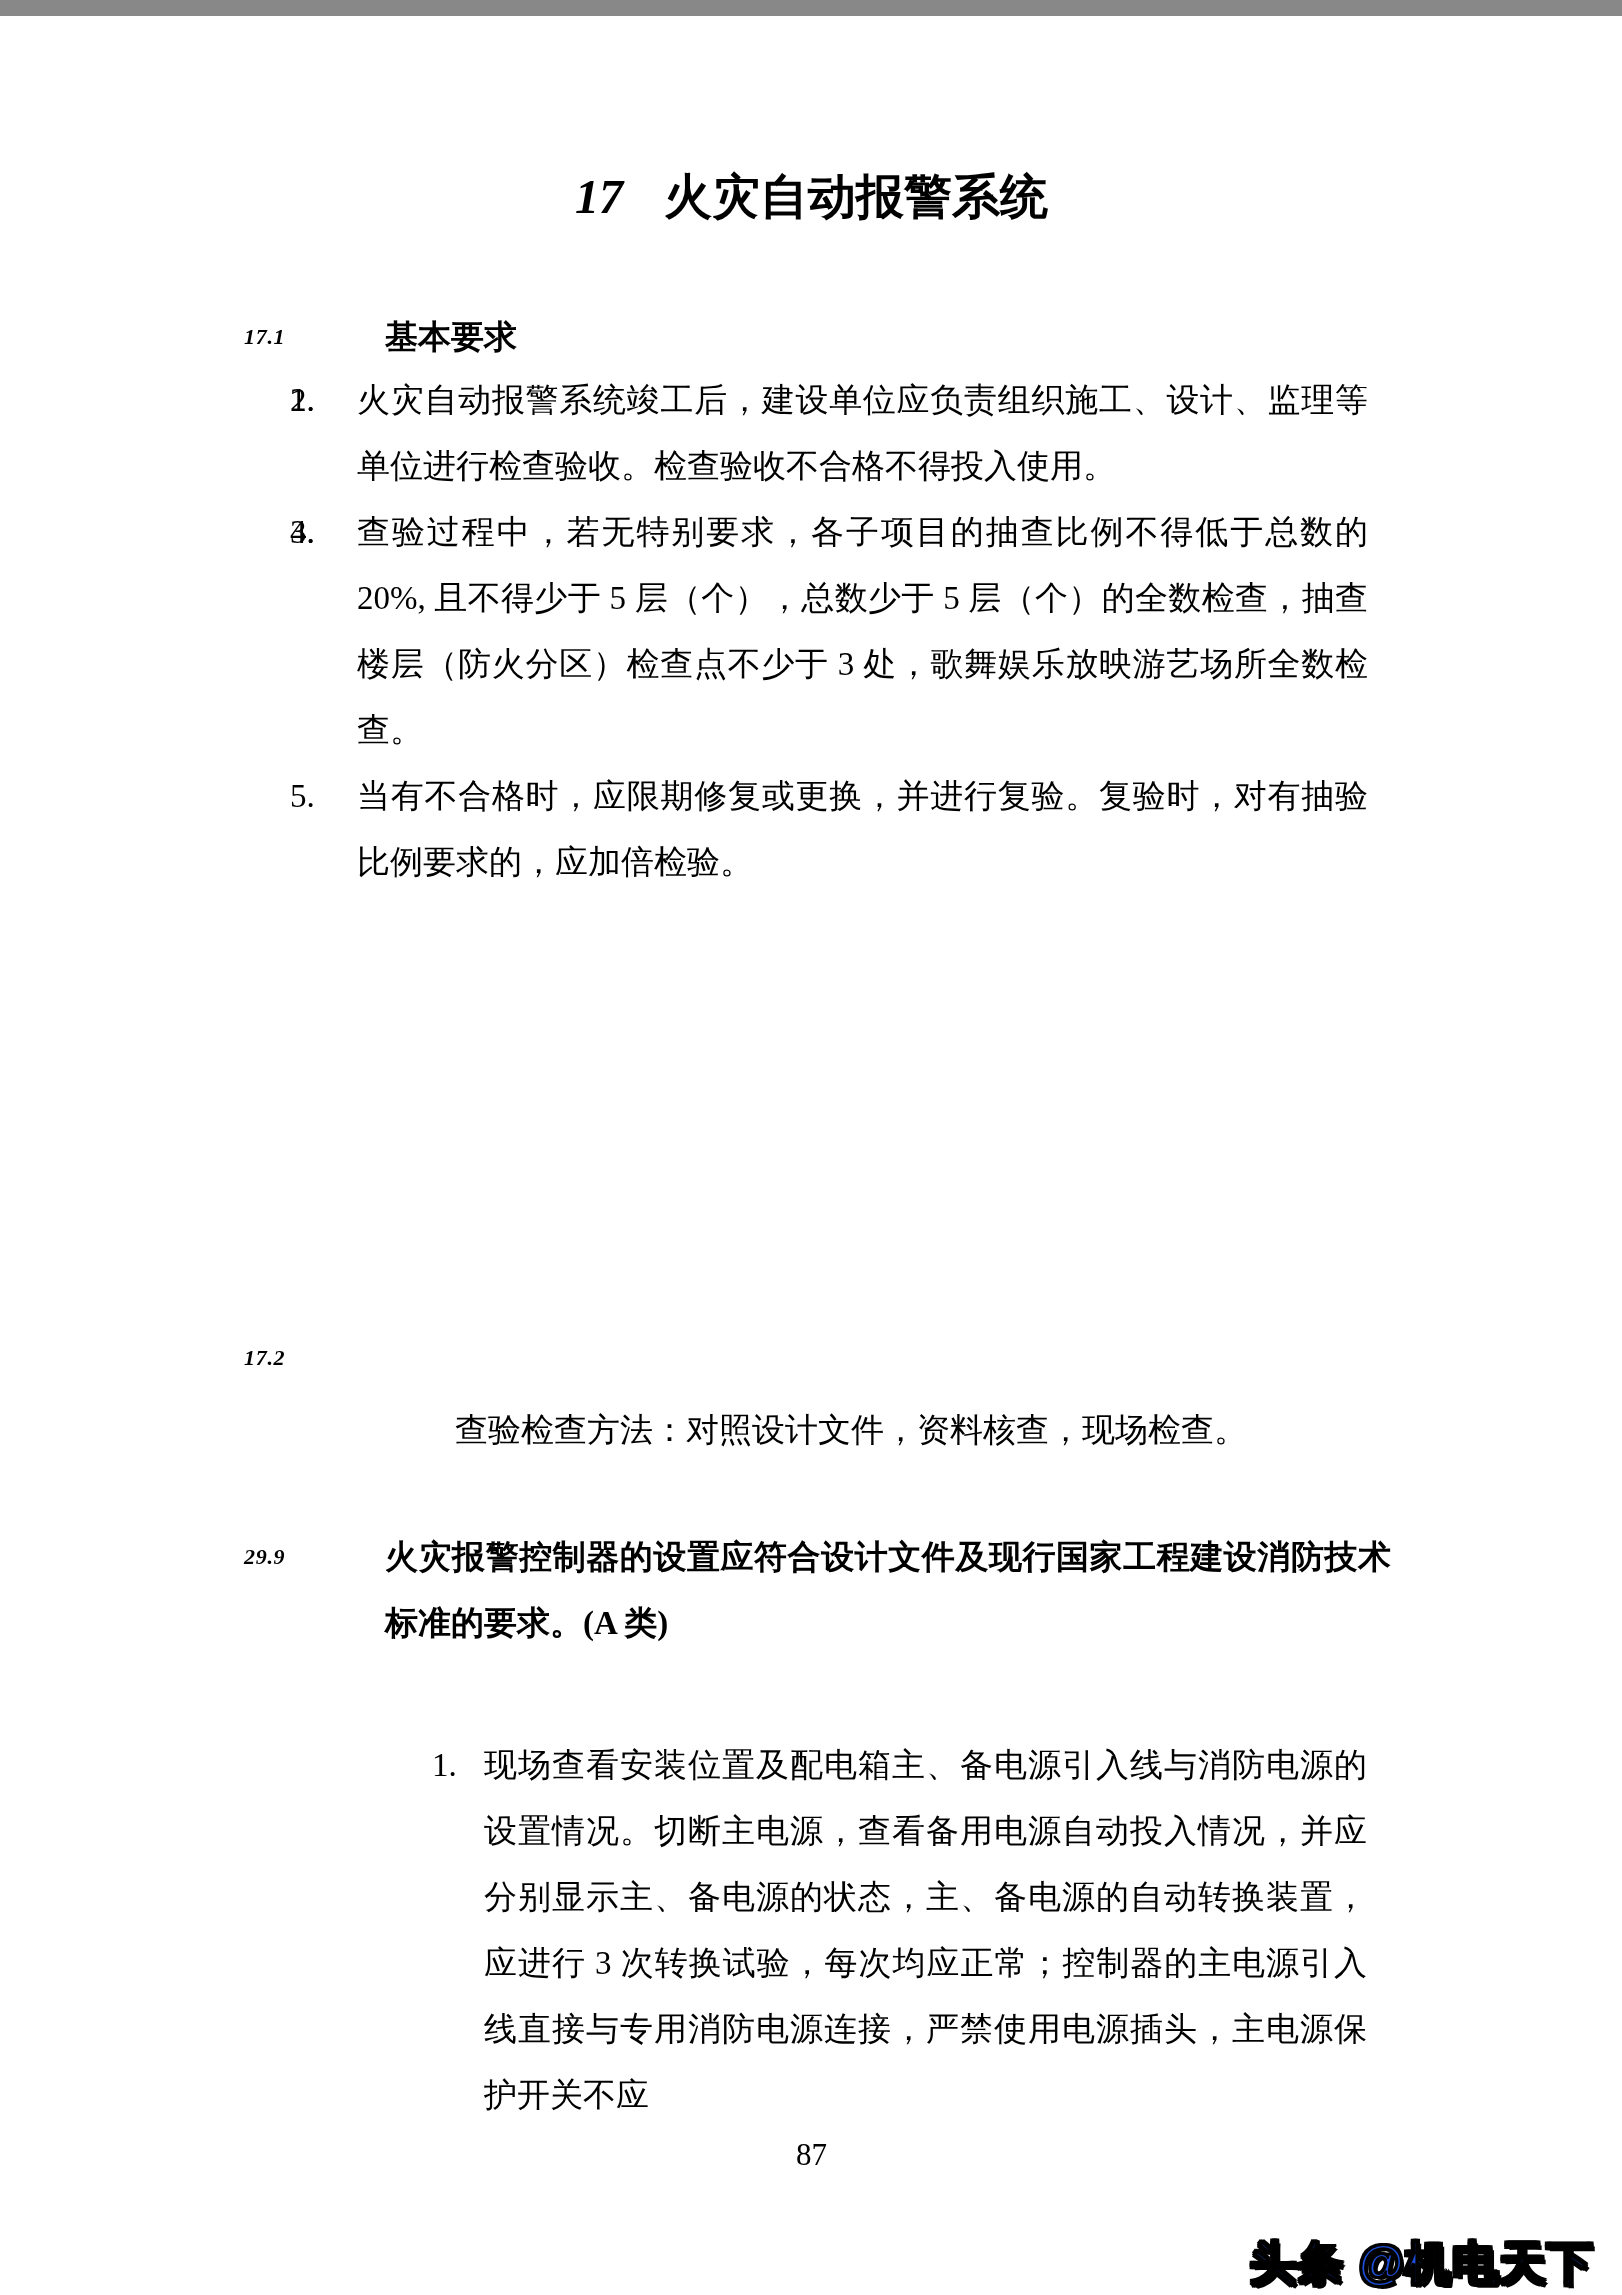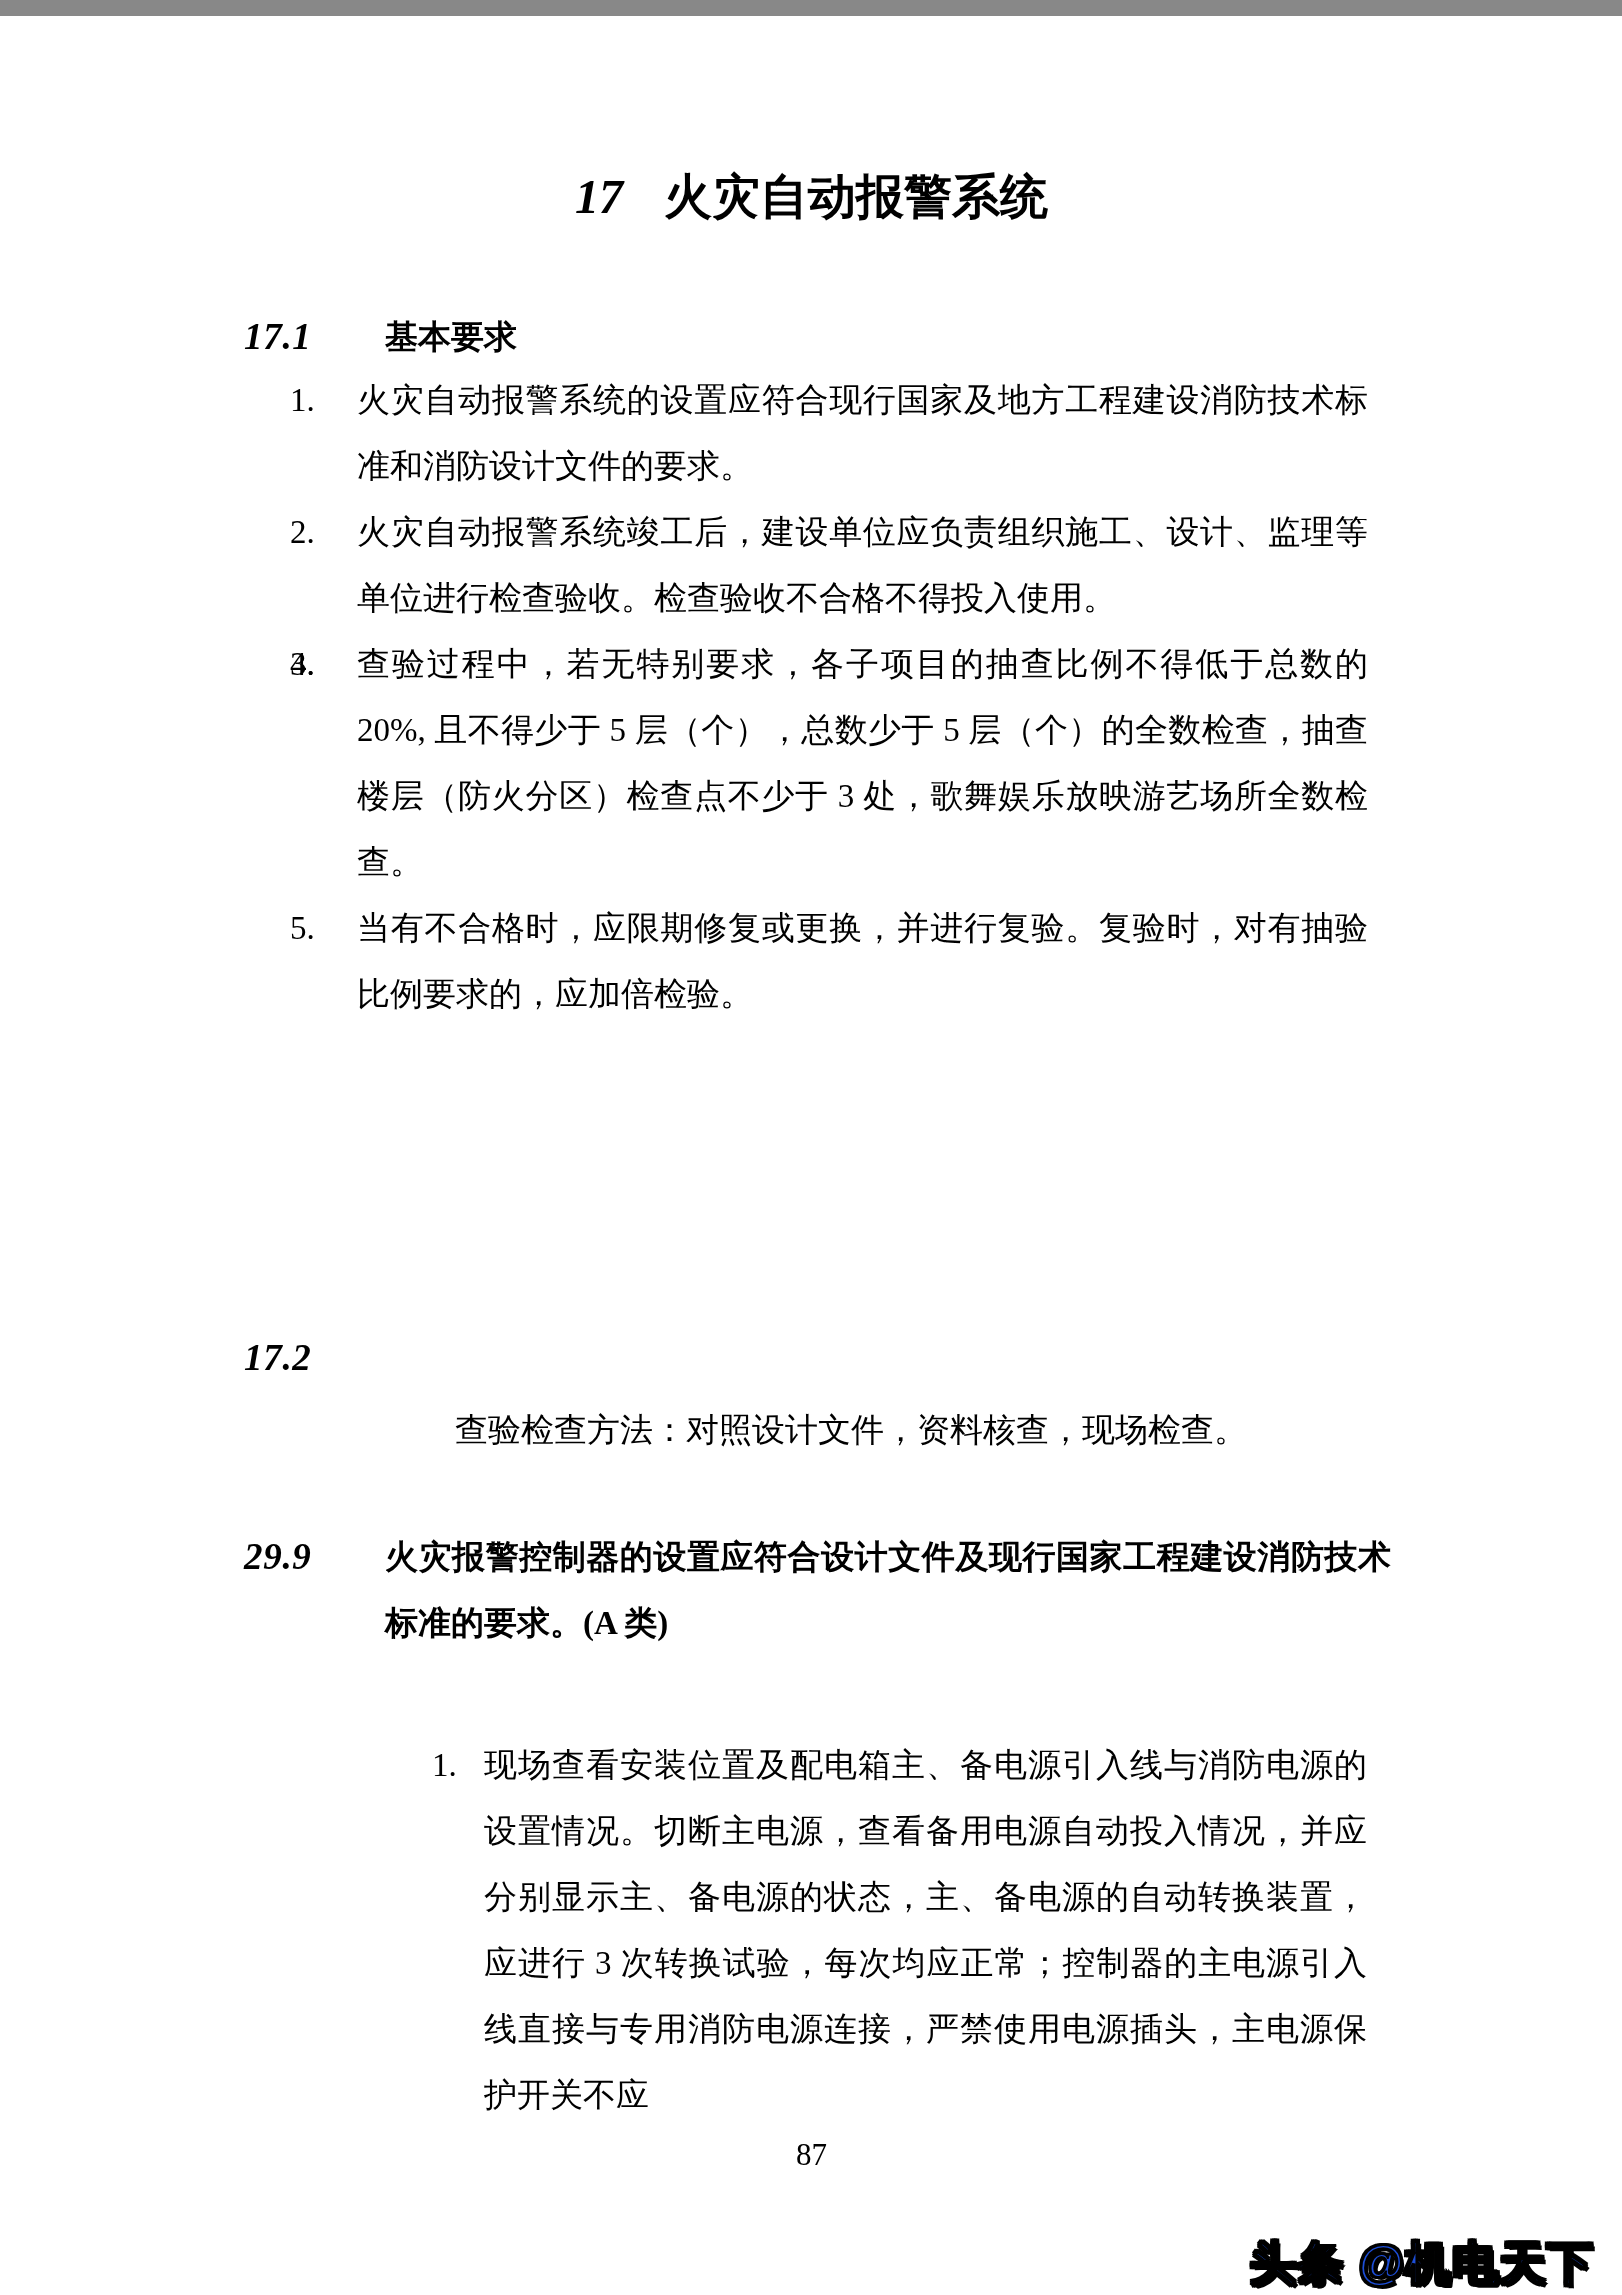--- a/index.html
+++ b/index.html
@@ -21,21 +21,21 @@
   .doc-title .t-num{font-style:italic;padding-right:41px;}
 
   
   .sec-head{
     position:absolute;left:385px;width:1006px;
     font-size:33px;font-weight:bold;line-height:66px;
     text-align:justify;text-justify:inter-ideograph;
   }
   .sec-head .sec-num{
     position:absolute;left:-141px;top:0;
-    font-style:italic;font-weight:bold;font-size:37px;
+    font-style:italic;font-weight:bold;font-size:22px;
     letter-spacing:0.7px;
   }
 
   
   .list{position:absolute;left:357px;width:1011px;}
   .item{
     position:relative;
     font-size:33px;line-height:66px;
     text-align:justify;text-justify:inter-ideograph;
   }
@@ -78,21 +78,21 @@
   <div class="doc-title">
     <span class="t-num">17</span><span class="t-text">火灾自动报警系统</span>
   </div>
 
   <div class="sec-head" style="top:288px;">
     <span class="sec-num">17.1</span><span>基本要求</span>
   </div>
 
   <div class="list" style="top:351px;">
     <div class="item">
-      <span class="inum">1.</span><span>火灾自动报警系统的设置应符合现行国家及地方工程建设消防技术标准和消防设计文件的要求。</span>
+      <span class="inum">1.</span>
     </div>
     <div class="item">
       <span class="inum">2.</span><span>火灾自动报警系统竣工后，建设单位应负责组织施工、设计、监理等单位进行检查验收。检查验收不合格不得投入使用。</span>
     </div>
     <div class="item">
       <span class="inum">3.</span>
     </div>
     <div class="item">
       <span class="inum">4.</span><span>查验过程中，若无特别要求，各子项目的抽查比例不得低于总数的20%, 且不得少于 5 层（个），总数少于 5 层（个）的全数检查，抽查楼层（防火分区）检查点不少于 3 处，歌舞娱乐放映游艺场所全数检查。</span>
     </div>

